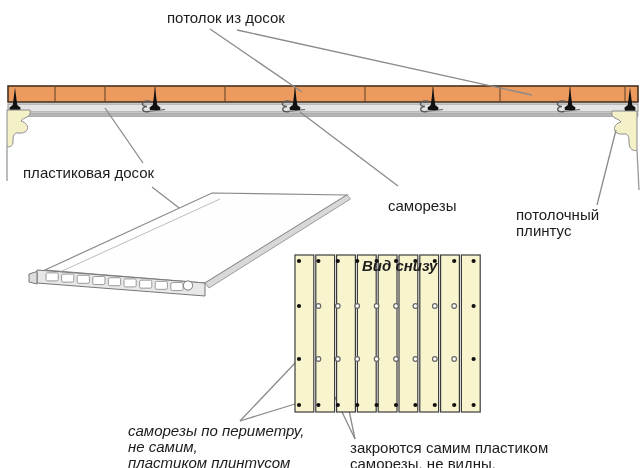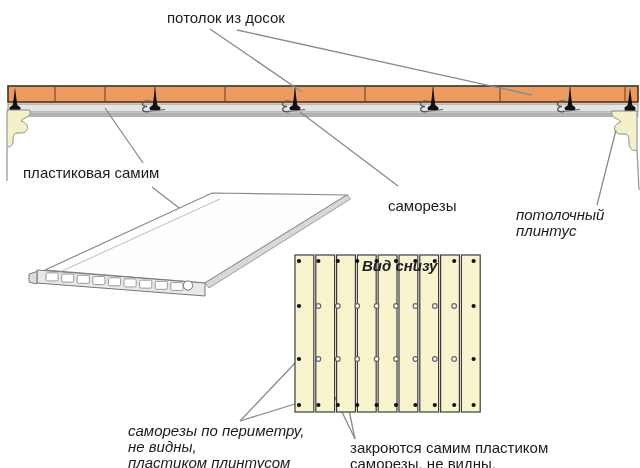--- a/index.html
+++ b/index.html
@@ -165,34 +165,34 @@
         <circle cx="415.4" cy="355" r="2.3" style="fill:#ffffff;stroke:#666666;stroke-width:1.2"></circle>
         <circle cx="434.79999999999995" cy="355" r="2.3" style="fill:#ffffff;stroke:#666666;stroke-width:1.2"></circle>
         <circle cx="454.2" cy="355" r="2.3" style="fill:#ffffff;stroke:#666666;stroke-width:1.2"></circle>
         <circle cx="473.6" cy="355" r="2.1" style="fill:#111111"></circle>
       </g>
 
   </svg>
 
   <div class="lbl" style="left:167px;top:6px;">потолок из досок</div>
 
-  <div class="lbl" style="left:23px;top:161px;">пластиковая самим</div>
+  <div class="lbl" style="left:23px;top:161px;">пластиковая досок</div>
 
   <div class="lbl" style="left:388px;top:185px;margin-top:9px;">саморезы</div>
 
-  <div class="lbl multiline" style="left:516px;top:203px;font-style:italic;">
+  <div class="lbl multiline" style="left:516px;top:203px;">
     <div>потолочный</div>
     <div>плинтус</div>
   </div>
 
   <div class="lbl lbl-view" style="left:362px;top:230px;margin-top:24px;">Вид снизу</div>
 
   <div class="lbl multiline" style="left:128px;top:419px;font-style:italic;">
     <div>саморезы по периметру,</div>
-    <div>не видны,</div>
+    <div>не самим,</div>
     <div>пластиком плинтусом</div>
   </div>
 
   <div class="lbl multiline" style="left:350px;top:436px;">
     <div>закроются самим пластиком</div>
     <div>саморезы, не видны,</div>
   </div>
 
 </div>
 

